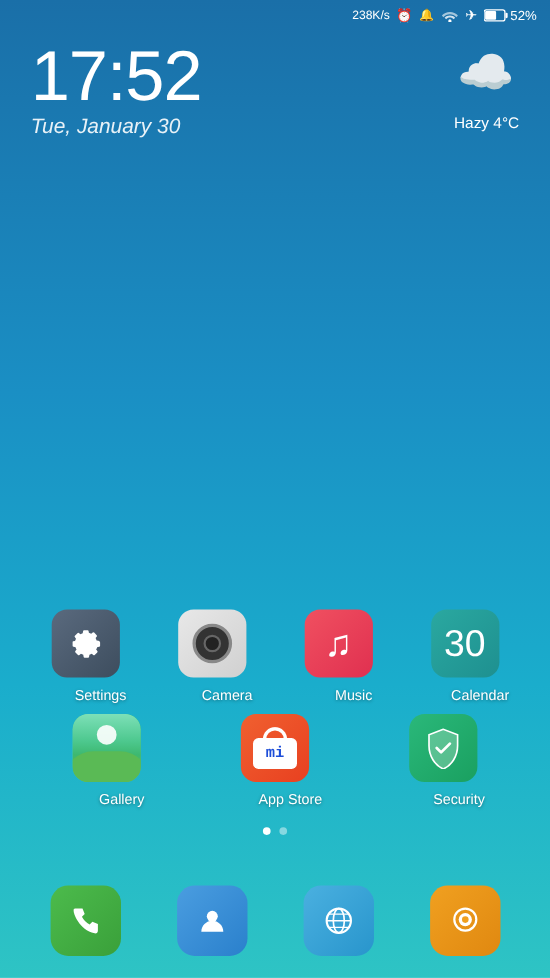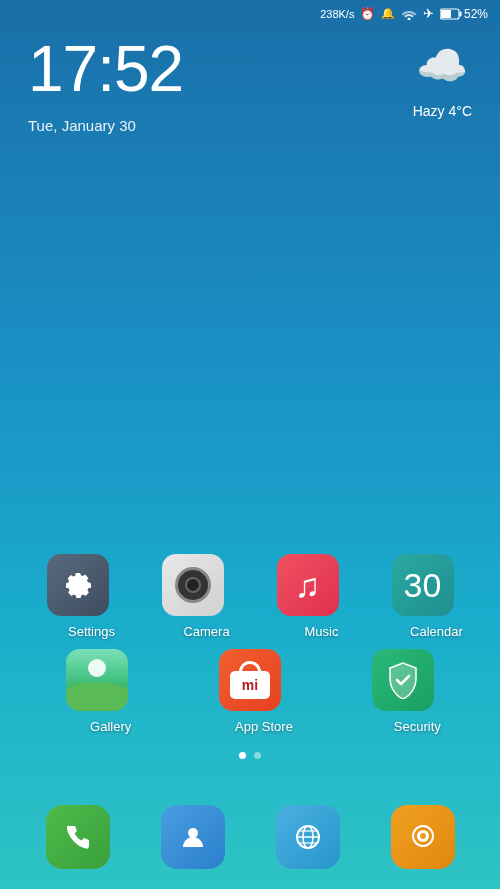--- a/index.html
+++ b/index.html
@@ -37,24 +37,25 @@
     }
 
     .time-block .time {
       font-size: 64px;
       font-weight: 300;
       line-height: 1;
       letter-spacing: -1px;
     }
 
     .time-block .date {
-      font-size: 15px;
+      font-size: 19px;
       font-weight: 400;
-      margin-top: 16px;
+      margin-top: 4px;
       opacity: 0.9;
+      font-style: italic;
     }
 
     .weather-block {
       display: flex;
       flex-direction: column;
       align-items: center;
       padding-top: 8px;
     }
 
     .cloud-icon {
@@ -219,21 +220,22 @@
       border-radius: 5px;
       position: absolute;
       bottom: 0;
       display: flex;
       align-items: center;
       justify-content: center;
     }
     .mi-text {
       font-size: 14px;
       font-weight: bold;
-      color: #b91c1c;
+      color: #1d4ed8;
+      font-family: Liberation Mono, monospace;
     }
     .mi-handle {
       width: 22px;
       height: 14px;
       border: 3px solid white;
       border-bottom: none;
       border-radius: 12px 12px 0 0;
       position: absolute;
       top: 0;
       left: 50%;

